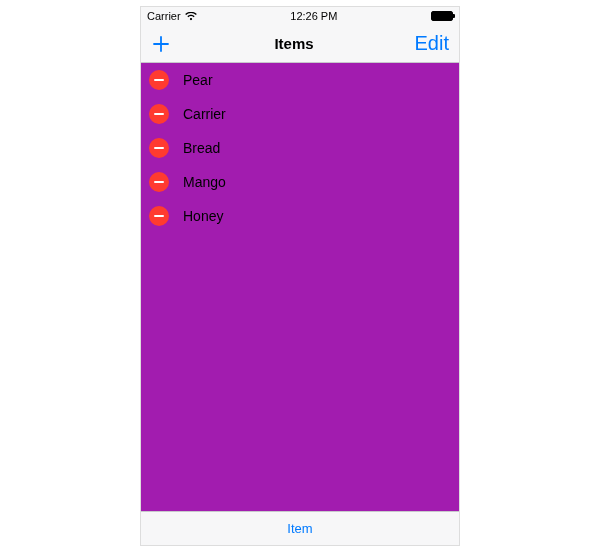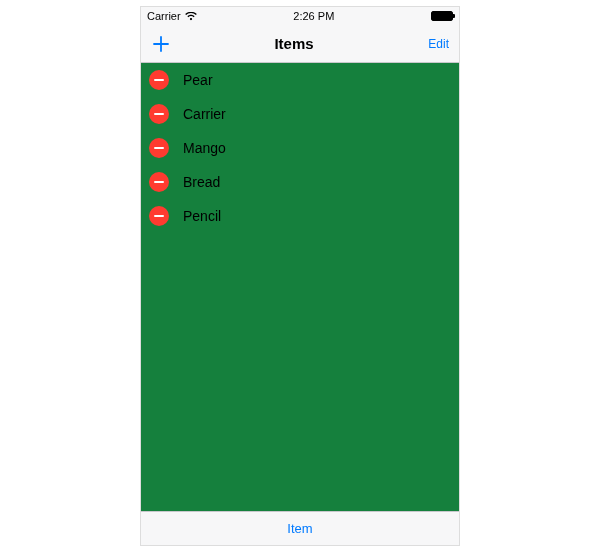--- a/index.html
+++ b/index.html
@@ -70,30 +70,30 @@
     position: absolute;
     left: 0; right: 12px;
     text-align: center;
     font-weight: 600;
     font-size: 15px;
     color: #000;
     pointer-events: none;
   }
   .nav-btn {
     color: #007aff;
-    font-size: 12px;
+    font-size: 20px;
     cursor: pointer;
     min-width: 30px;
   }
   .nav-btn.right { text-align: right; }
   .add-icon svg { display: block; }
   .content {
     flex: 1 1 auto;
     overflow: hidden;
-    background: #15803d;
+    background: #a21caf;
   }
   .list { }
   .row {
     display: flex;
     align-items: center;
     height: 34px;
     padding-left: 8px;
   }
   .delete-btn {
     width: 20px; height: 20px;
@@ -135,21 +135,21 @@
 
   <div class="status-bar">
     <div class="status-left">
       <span>Carrier</span>
       <span class="wifi-icon">
         <svg width="12" height="9" viewBox="0 0 12 9">
           <path d="M6 8.2c.6 0 1.1-.5 1.1-1.1S6.6 6 6 6s-1.1.5-1.1 1.1.5 1.1 1.1 1.1zM3.3 5.2c1.5-1.5 3.9-1.5 5.4 0l.9-.9c-2-2-5.2-2-7.2 0l.9.9zM1.1 3C3.8.3 8.2.3 10.9 3l.9-.9C8.6-1.1 3.4-1.1.2 2.1L1.1 3z" fill="#000"></path>
         </svg>
       </span>
     </div>
-    <div class="status-center">2:26 PM</div>
+    <div class="status-center">12:26 PM</div>
     <div class="status-right">
       <div class="battery">
         <div class="battery-fill"></div>
       </div>
     </div>
   </div>
 
   <div class="nav-bar">
     <div class="nav-btn">
       <span class="add-icon">
@@ -173,33 +173,33 @@
         <div class="row">
           <div class="delete-btn">
             <div class="minus"></div>
           </div>
           <span class="row-label">Carrier</span>
         </div>
         <div class="row">
           <div class="delete-btn">
             <div class="minus"></div>
           </div>
+          <span class="row-label">Bread</span>
+        </div>
+        <div class="row">
+          <div class="delete-btn">
+            <div class="minus"></div>
+          </div>
           <span class="row-label">Mango</span>
         </div>
         <div class="row">
           <div class="delete-btn">
             <div class="minus"></div>
           </div>
-          <span class="row-label">Bread</span>
-        </div>
-        <div class="row">
-          <div class="delete-btn">
-            <div class="minus"></div>
-          </div>
-          <span class="row-label">Pencil</span>
+          <span class="row-label">Honey</span>
         </div>
       </div>
   </div>
 
   <div class="toolbar">
     <span class="toolbar-label">Item</span>
   </div>
 
 </div>
 

